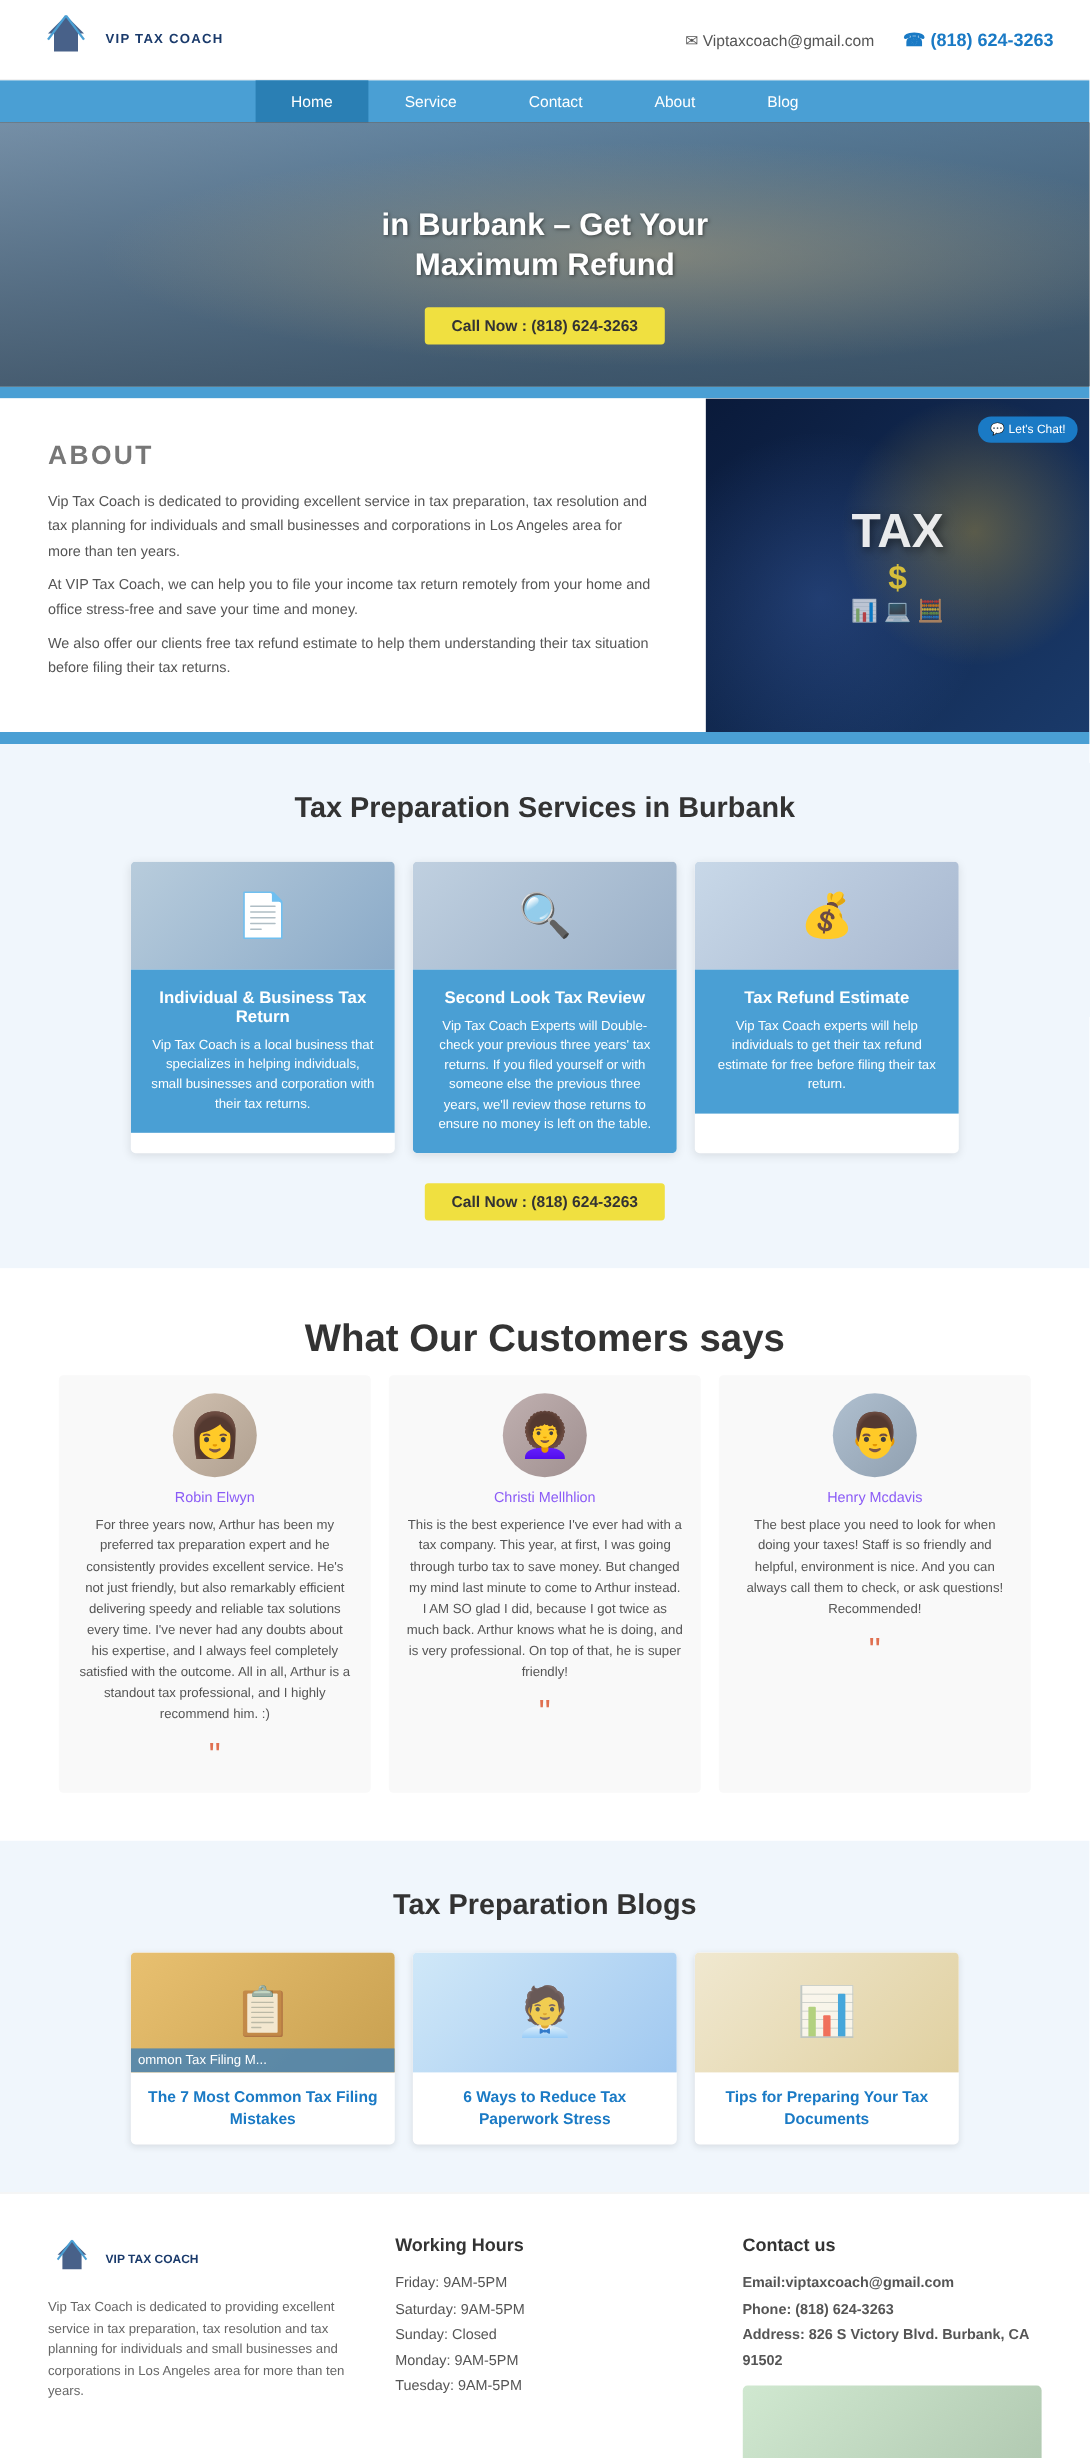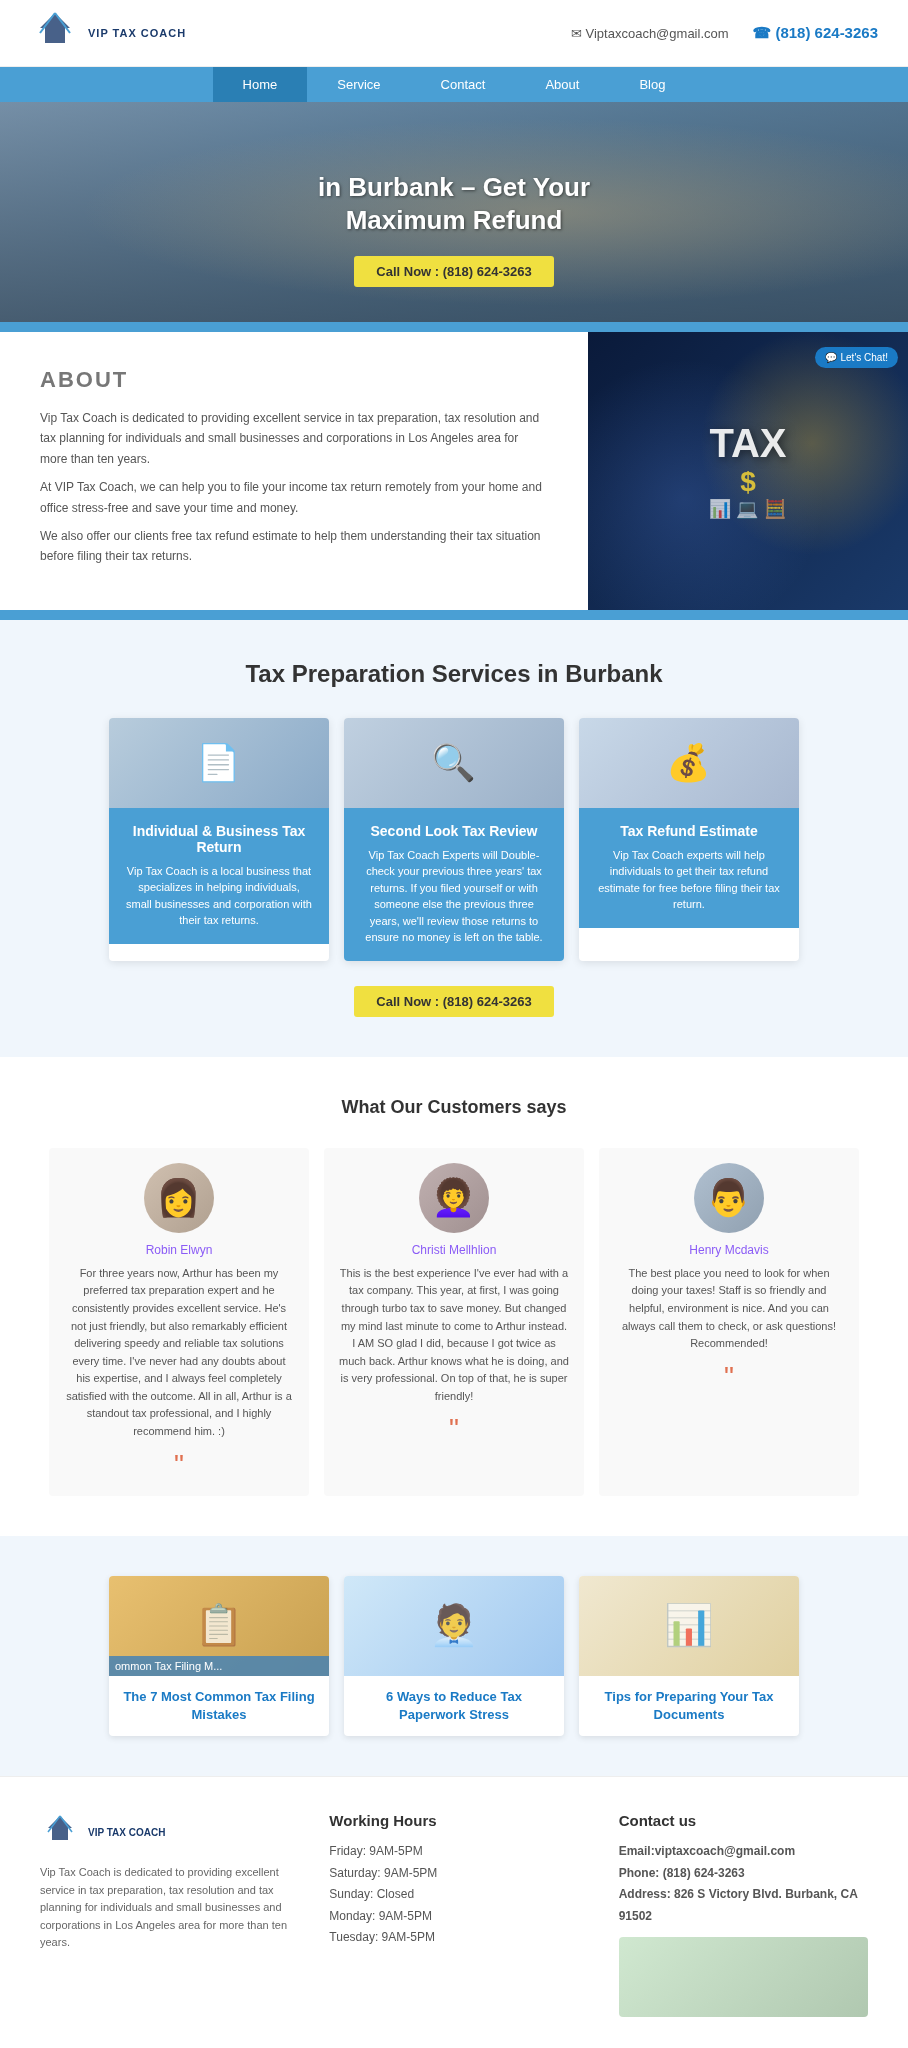--- a/index.html
+++ b/index.html
@@ -194,21 +194,21 @@
       margin: 25px auto 0;
       display: inline-block;
     }
 
     
     .testimonials-section {
       background: #fff;
       padding: 40px;
       text-align: center;
     }
-    .testimonials-section h2 { font-size: 18px; margin-bottom: 30px; }
+    .testimonials-section h2 { font-size: 32px; margin-bottom: 12px; }
     .testimonials-grid {
       display: flex;
       gap: 15px;
       justify-content: center;
     }
     .testimonial-card {
       width: 260px;
       padding: 15px;
       background: #f9f9f9;
       border-radius: 4px;
@@ -429,20 +429,21 @@
         <span style="font-size:36px;">👨</span>
       </div>
       <div class="testimonial-name">Henry Mcdavis</div>
       <div class="testimonial-text">The best place you need to look for when doing your taxes! Staff is so friendly and helpful, environment is nice. And you can always call them to check, or ask questions! Recommended!</div>
       <div class="quote-mark">"</div>
     </div>
   </div>
 </div>
 
 <div class="blog-section">
+  <h2>Tax Preparation Blogs</h2>
   <div class="blog-grid">
     <div class="blog-card">
       <div class="blog-card-img blog-card-img-1">
         <span style="font-size:40px; opacity:0.7;">📋</span>
         <div class="blog-overlay-text">ommon Tax Filing M...</div>
       </div>
       <div class="blog-card-body">
         <a>The 7 Most Common Tax Filing Mistakes</a>
       </div>
     </div>

